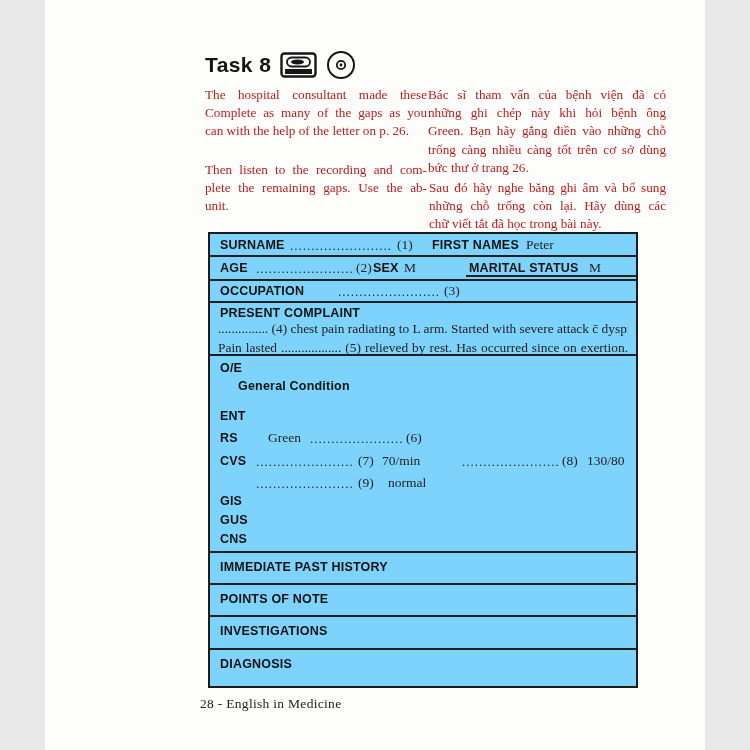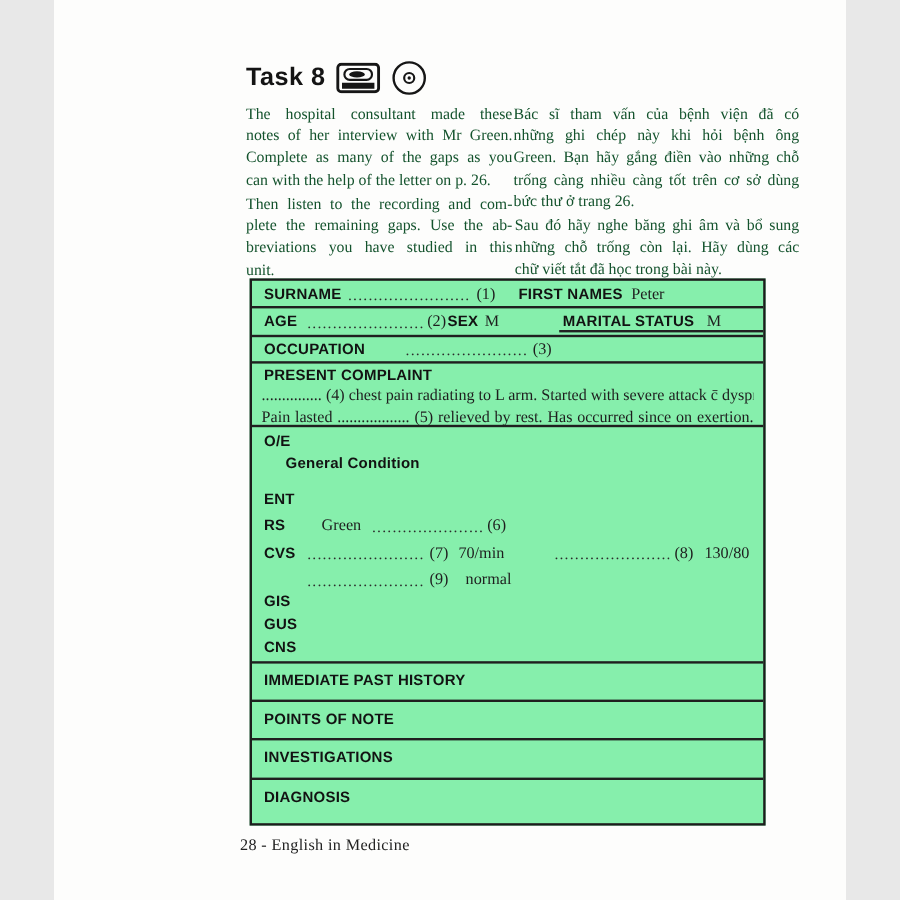--- a/index.html
+++ b/index.html
@@ -11,34 +11,34 @@
   
   .heading-row { position:absolute; display:flex; align-items:center; gap:9px; }
   .heading-left { left:160px; top:50px; }
   .heading-right { left:383px; top:52px; }
   h1.task-title {
     margin:0; font-family:"Liberation Sans", sans-serif; font-weight:bold;
     font-size:21px; letter-spacing:0.4px; color:#141414;
   }
   .icon svg { display:block; }
   
-  .para { position:absolute; font-size:13.2px; line-height:18.2px; color:#14532d; }
+  .para { position:absolute; font-size:13.2px; line-height:18.2px; color:#b91c1c; }
   .p-left-1 { left:160px; top:86px;  width:222px; }
   .p-left-2 { left:160px; top:161px; width:222px; }
   .p-right-1 { left:383px; top:86px;  width:238px; }
   .p-right-2 { left:384px; top:179px; width:237px; }
   .jpar .line {
     text-align:justify; text-align-last:justify;
     white-space:nowrap; overflow:hidden;
   }
   .jpar .line.last { text-align-last:left; }
   
   .form {
     position:absolute; left:163px; top:232px; width:430px; height:456px;
-    border:2px solid #1c1c1c; box-sizing:border-box; background:#86efac;
+    border:2px solid #1c1c1c; box-sizing:border-box; background:#7dd3fc;
   }
   .form .divider { position:absolute; left:0; right:0; height:2px; background:#1f1f1f; }
   .form .ul-short { position:absolute; height:1.6px; background:#222; }
   .lbl {
     position:absolute; font-family:"Liberation Sans", sans-serif; font-weight:bold;
     font-size:12.5px; letter-spacing:0.2px; color:#121212; white-space:nowrap;
   }
   .val { position:absolute; font-size:13.5px; color:#1e1e1e; white-space:nowrap; }
   .dots {
     position:absolute; font-size:13px; letter-spacing:1px; color:#2a2a2a;
@@ -73,28 +73,26 @@
         <circle cx="15" cy="15" r="13" fill="none" stroke="#161616" stroke-width="2"></circle>
         <circle cx="15" cy="15" r="4.2" fill="none" stroke="#161616" stroke-width="1.8"></circle>
         <circle cx="15" cy="15" r="1.4" fill="#161616"></circle>
       </svg>
     </span>
   </div>
 
 
   <div class="para jpar p-left-1">
       <div class="line">The hospital consultant made these</div>
-      <div class="line">notes of her interview with Mr Green.</div>
       <div class="line">Complete as many of the gaps as you</div>
       <div class="line last">can with the help of the letter on p. 26.</div>
     </div>
   <div class="para jpar p-left-2">
       <div class="line">Then listen to the recording and com-</div>
       <div class="line">plete the remaining gaps. Use the ab-</div>
-      <div class="line">breviations you have studied in this</div>
       <div class="line last">unit.</div>
     </div>
 
   <div class="para jpar p-right-1">
       <div class="line">Bác sĩ tham vấn của bệnh viện đã có</div>
       <div class="line">những ghi chép này khi hỏi bệnh ông</div>
       <div class="line">Green. Bạn hãy gắng điền vào những chỗ</div>
       <div class="line">trống càng nhiều càng tốt trên cơ sở dùng</div>
       <div class="line last">bức thư ở trang 26.</div>
     </div>

